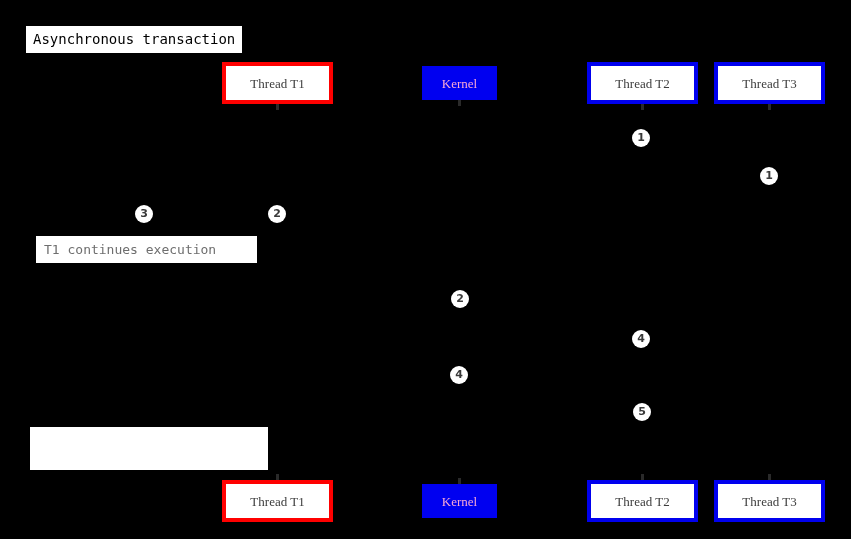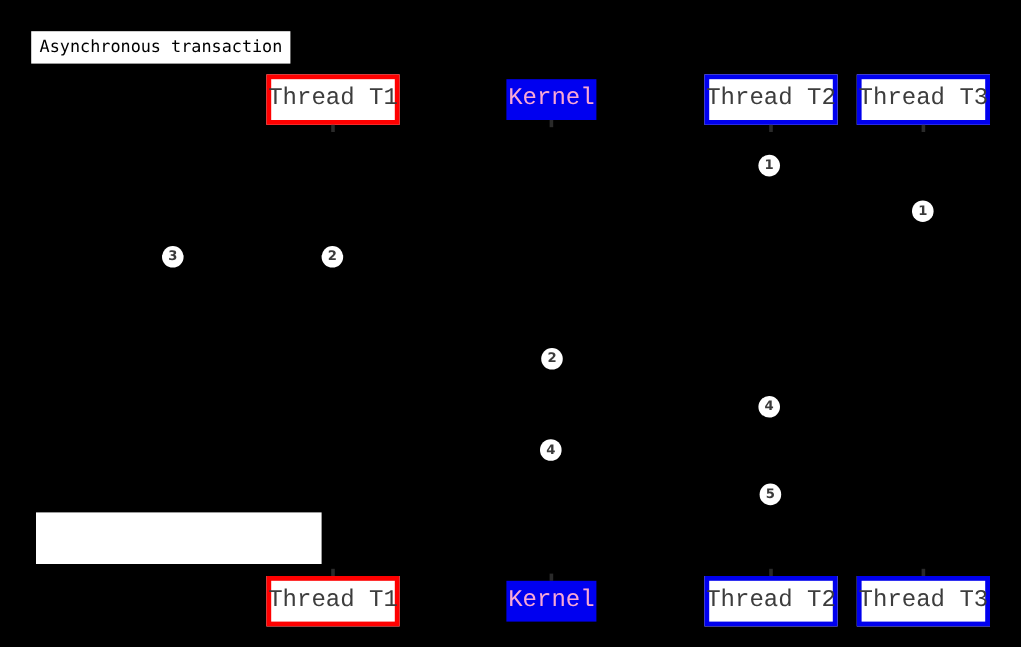--- a/index.html
+++ b/index.html
@@ -31,22 +31,22 @@
   }
 
   
   .participant {
     position: absolute;
     box-sizing: border-box;
     display: flex;
     align-items: center;
     justify-content: center;
     white-space: pre;
-    font-family: Liberation Mono, monospace;
-    font-size: 20px;
+    font-family: Liberation Serif, serif;
+    font-size: 13px;
     line-height: 1;
   }
   .participant.framed {
     background: #ffffff;
     border-style: solid;
     border-width: 4px;
     color: #3d3d3d;
   }
   .participant.red   { border-color: #ff0000; }
   .participant.blue  { border-color: #0000ee; }
@@ -124,20 +124,21 @@
   <div class="badge" style="left:268px; top:205px;">2</div>
 
   <div class="badge" style="left:451px; top:290px;">2</div>
 
   <div class="badge" style="left:632px; top:330px;">4</div>
 
   <div class="badge" style="left:450px; top:366px;">4</div>
 
   <div class="badge" style="left:633px; top:403px;">5</div>
 
+  <div class="note" style="left:36px; top:236px; width:221px; height:27px;">T1 continues execution</div>
 
   <div class="note empty" style="left:30px; top:427px; width:238px; height:43px;"></div>
 
   <div class="stub" style="left:276px; top:474px;"></div>
   <div class="participant framed red" style="left:222px; top:480px; width:111px; height:42px;">Thread T1</div>
 
   <div class="stub" style="left:458px; top:478px;"></div>
   <div class="participant solid" style="left:422px; top:484px; width:75px; height:34px;">Kernel</div>
 
   <div class="stub" style="left:641px; top:474px;"></div>

